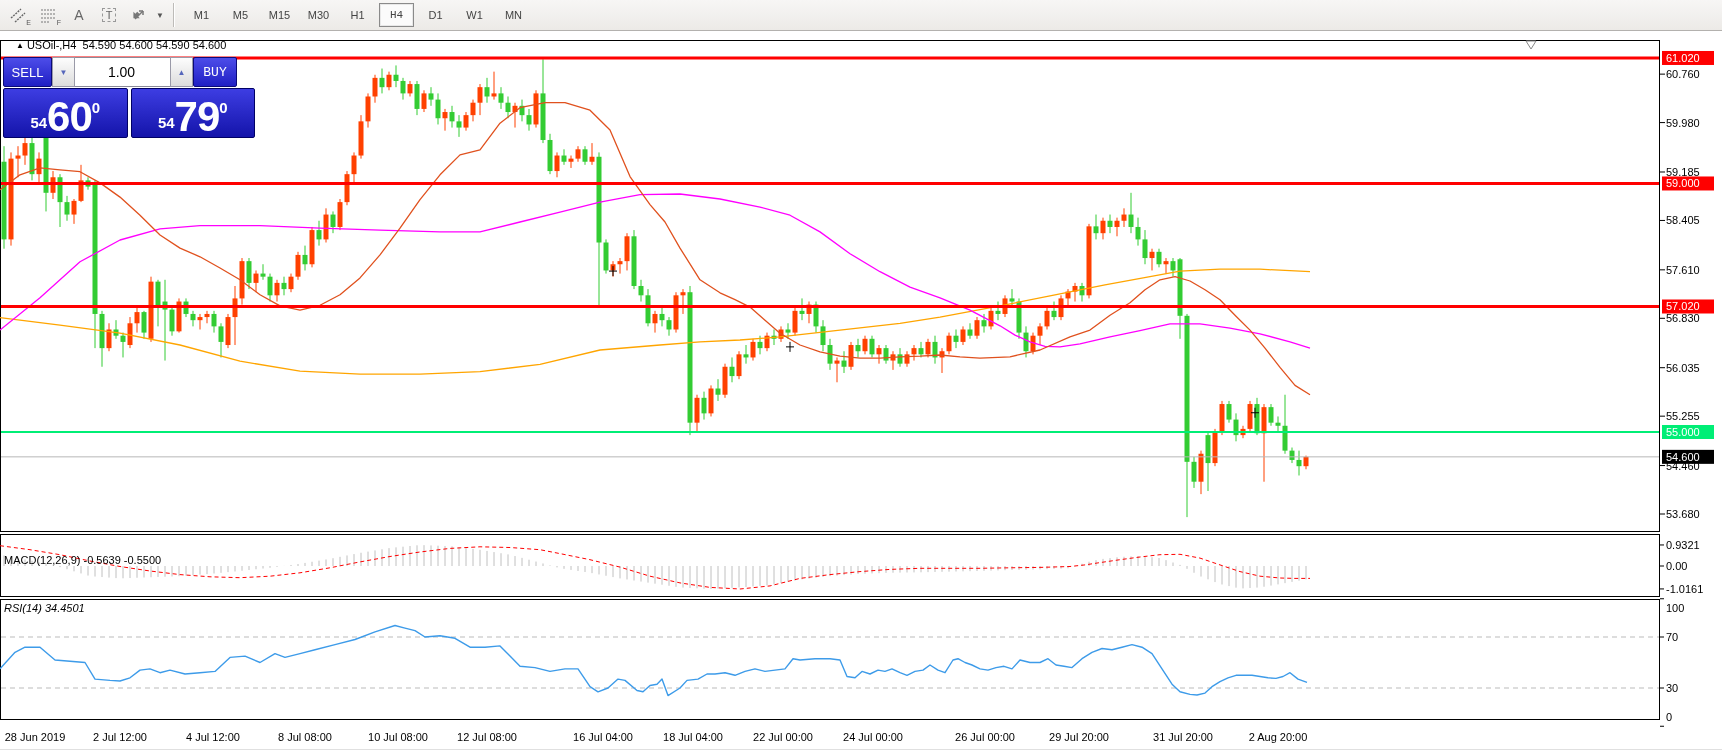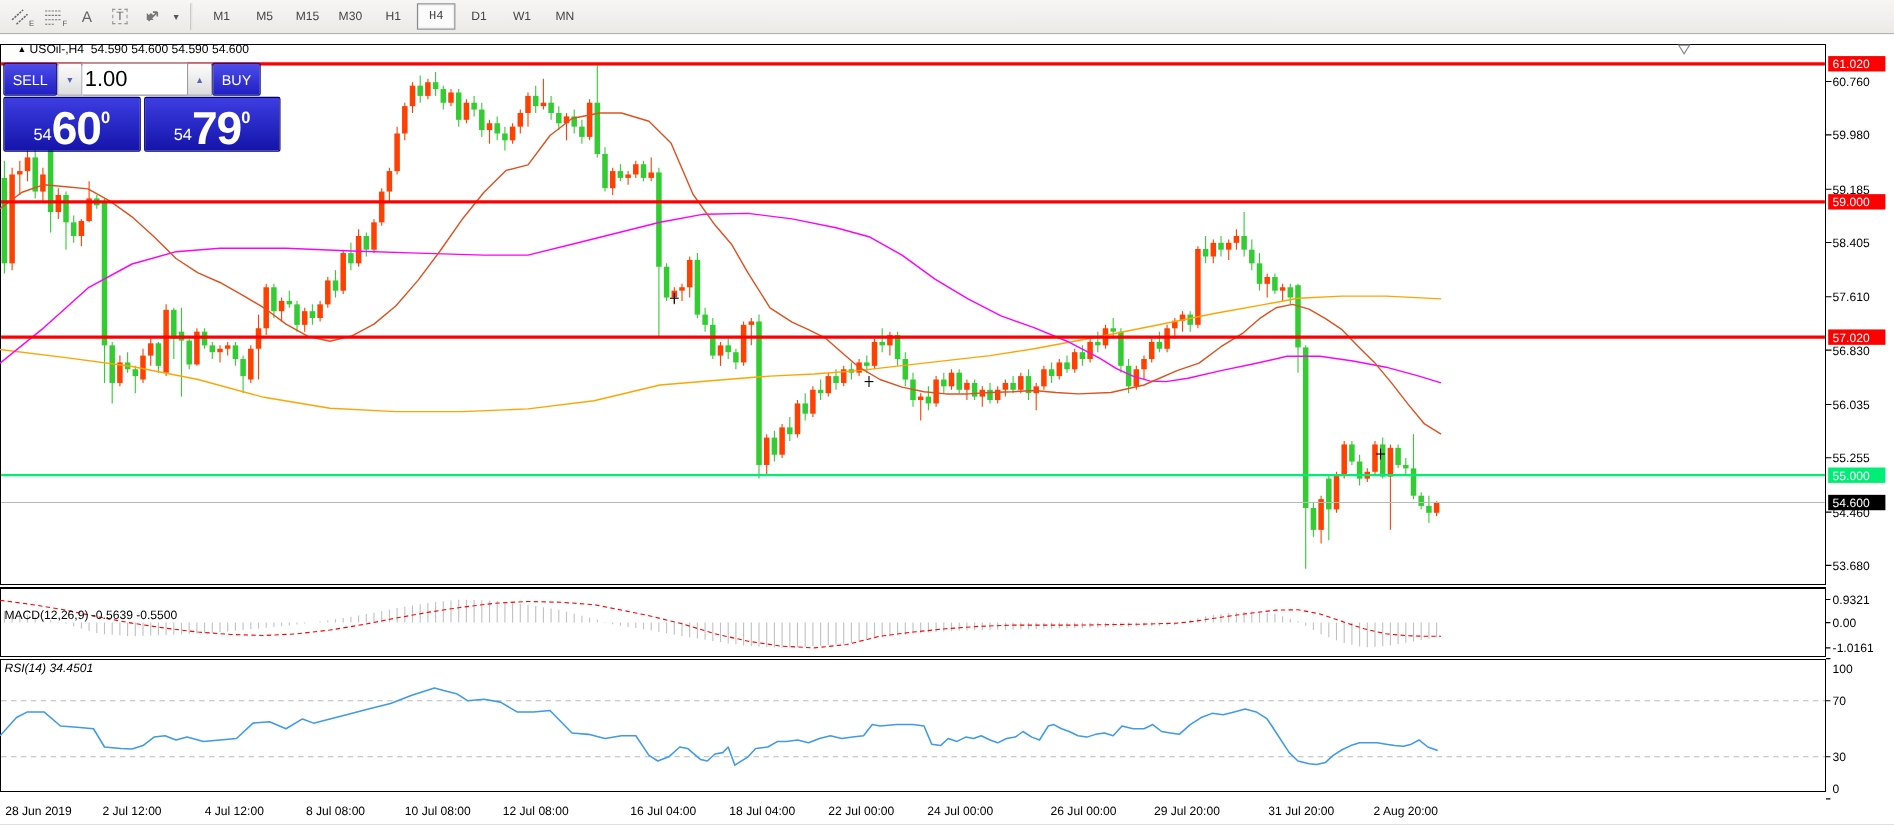--- a/index.html
+++ b/index.html
@@ -24,30 +24,30 @@
   #macd-label{left:4px;top:554px;}
   #rsi-label{left:4px;top:602px;font-style:italic;}
   .title-arrow{font-size:8px;vertical-align:1px;margin-right:3px;}
   
   .trade-panel{position:absolute;left:3px;top:57px;width:252px;}
   .tp-row1{height:30px;display:flex;}
   .tp-btn{background:linear-gradient(#4d4de9,#1f1fc4);color:#fff;font-size:13px;
           display:flex;align-items:center;justify-content:center;border:1px solid #0a0a78;
           border-radius:2px;box-sizing:border-box;}
   .sell-btn{width:49px;}
-  .buy-btn{width:44px;}
+  .buy-btn{width:44px;font-family:Liberation Mono, monospace;}
   .spin-btn{width:23px;background:linear-gradient(#fdfdfd,#dcdcdc);border:1px solid #9a9aa8;
             box-sizing:border-box;display:flex;align-items:center;justify-content:center;
             color:#5566bb;font-size:8px;}
   .vol-input{width:95px;box-sizing:border-box;border:1px solid #8a8a98;border-right:none;border-left:none;
-             font-size:20px;text-align:left;padding-right:4px;font-family:"Liberation Sans",sans-serif;}
+             font-size:14px;text-align:center;padding-right:4px;font-family:"Liberation Sans",sans-serif;}
   .tp-row2{height:50px;display:flex;margin-top:1px;gap:3px;}
   .price-box{flex:1;background:linear-gradient(#3d3de2,#1414aa);border:1px solid #000066;border-radius:2px;
              color:#fff;display:flex;align-items:flex-end;justify-content:center;padding-bottom:1px;box-sizing:border-box;}
-  .p-small{font-size:15px;font-weight:normal;margin-bottom:5px;}
+  .p-small{font-size:15px;font-weight:bold;margin-bottom:5px;}
   .p-big{font-size:42px;font-weight:bold;line-height:0.9;letter-spacing:-1px;}
   .p-sup{font-size:15px;font-weight:bold;margin-bottom:20px;}
   #chart-canvas{position:absolute;left:0;top:0;width:1722px;height:752px;}
 </style>
 </head>
 <body>
 
 <div class="app">
 
   <div id="chart-canvas">

